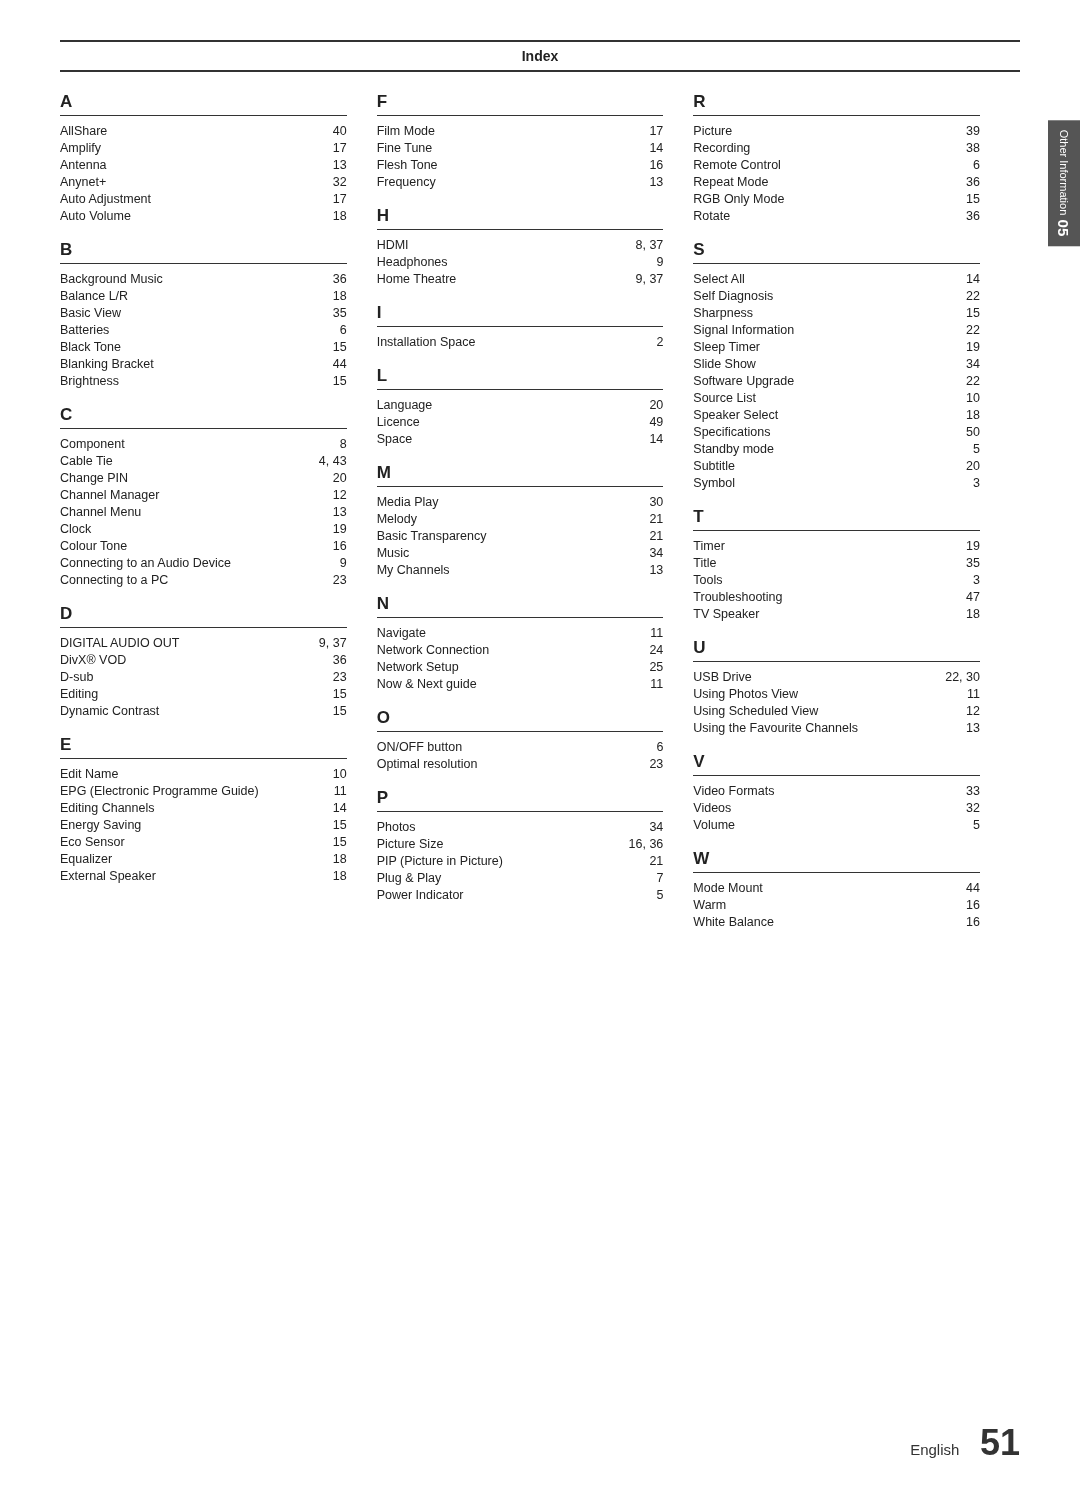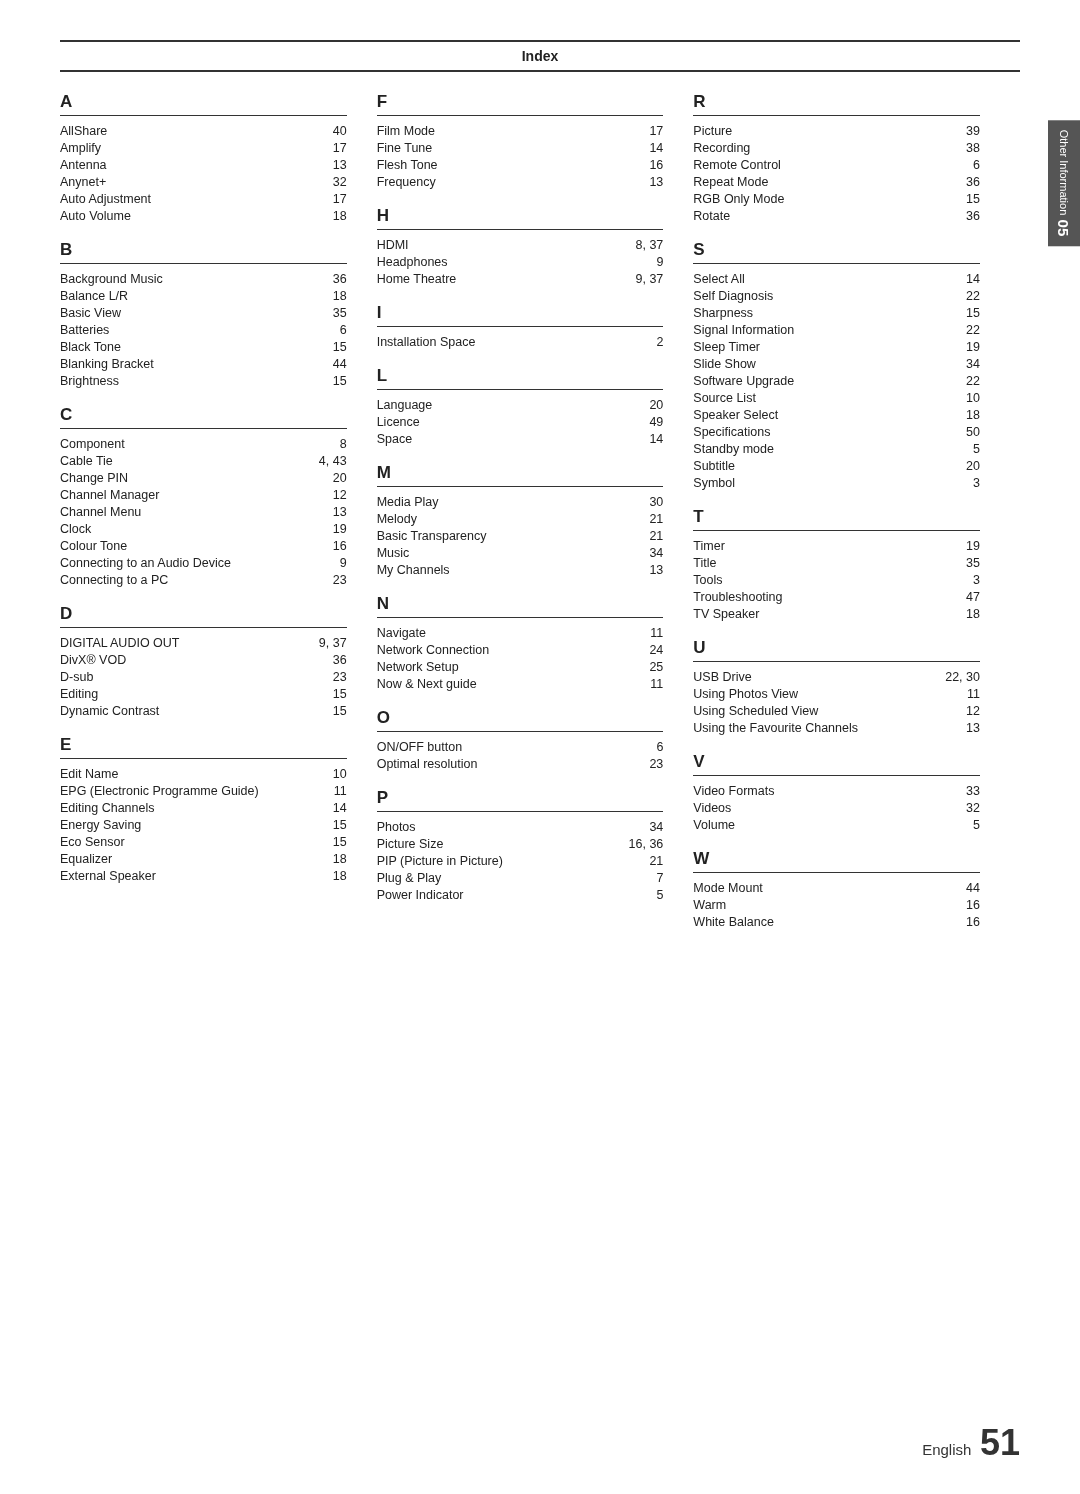--- a/index.html
+++ b/index.html
@@ -109,21 +109,21 @@
       font-size: 13px;
       color: #333;
     }
     .footer-lang {
       font-size: 15px;
     }
     .footer-num {
       font-size: 36px;
       font-weight: bold;
       display: inline;
-      margin-left: 5px;
+      margin-left: 17px;
     }
   </style>
 </head>
 <body>
 
 <div class="page-container">
 
   <div class="side-tab">
     <span class="side-tab-num">05</span>
     <span class="side-tab-label">Other Information</span>

